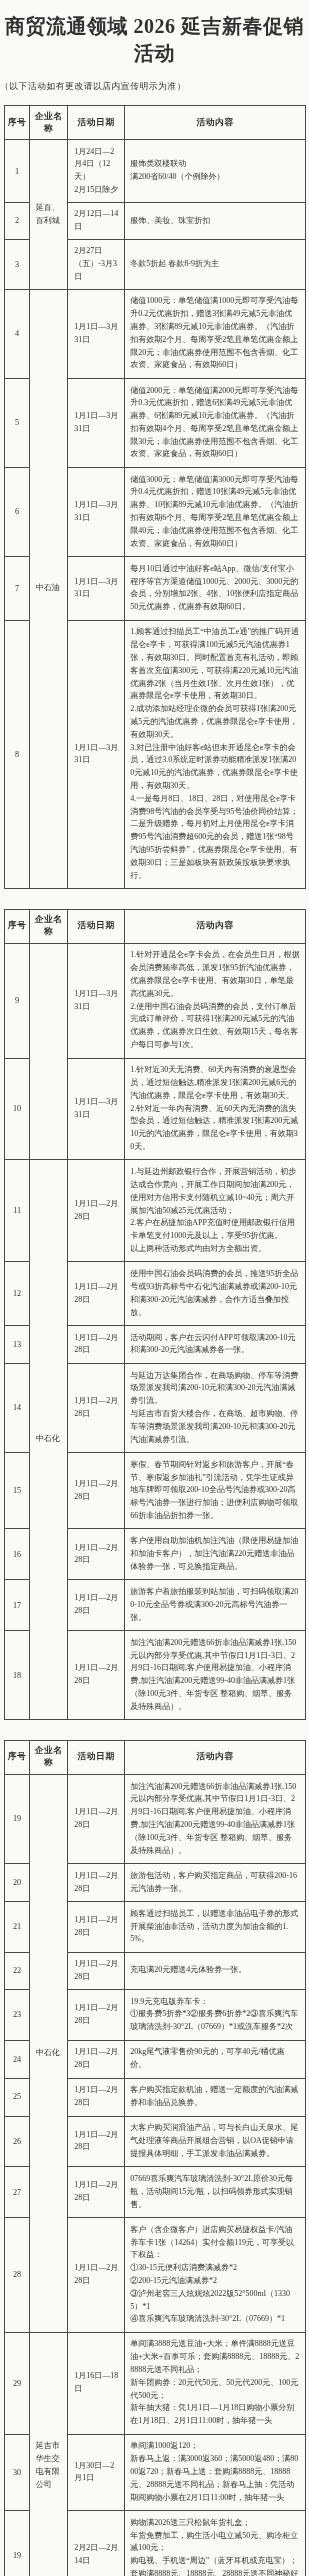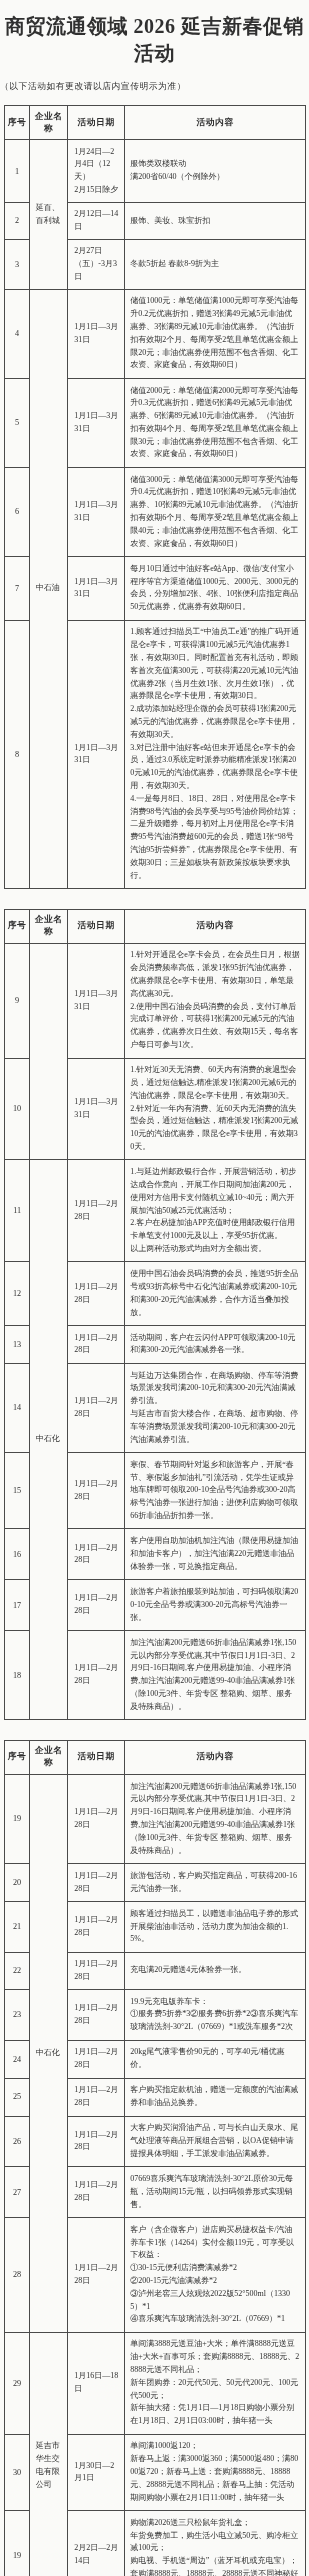--- a/index.html
+++ b/index.html
@@ -250,21 +250,21 @@
 ②200-15元汽油满减券*2
 ③泸州老窖三人炫观炫2022版52°500ml（13305）*1
 ④喜乐爽汽车玻璃清洗剂-30°2L（07669）*1</td>
         </tr>
         <tr>
           <td class="c-num">29</td>
           <td class="c-comp" rowspan="3">延吉市华生交电有限公司</td>
           <td class="c-date">1月16日—18日</td>
           <td class="c-content">单间满3888元送豆油+大米；单件满8888元送豆油+大米+百事可乐；套购满8888元、18888元、28888元送不同礼品；
 新年团购券：20元代50元、50元代200元、100元代500元；
-新年抽大猪：凭1月1日—1月18日购物小票分别在1月18日、2月1日03:00时，抽年猪一头</td>
+新年抽大猪：凭1月1日—1月18日购物小票分别在1月18日、2月1日11:00时，抽年猪一头</td>
         </tr>
         <tr>
           <td class="c-num">30</td>
           <td class="c-date">1月30日—2月1日</td>
           <td class="c-content">单间满1000返120；
 新春马上返：满3000返360；满5000返480；满8000返720；新春马上送：套购满8888元、18888元、28888元送不同礼品；新春马上抽：凭活动期间购物小票在2月1日11:00时，抽年猪一头</td>
         </tr>
         <tr>
           <td class="c-num">19</td>
           <td class="c-date">2月2日—2月14日</td>

